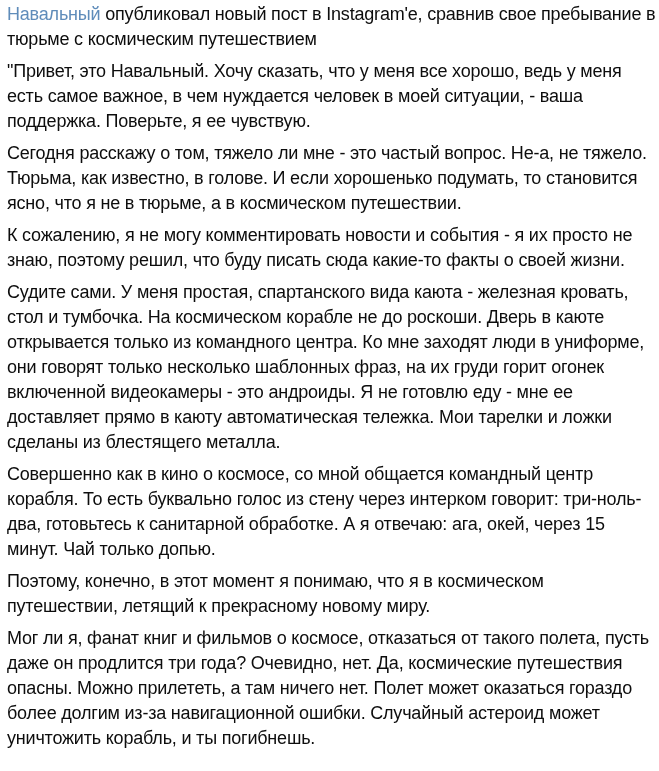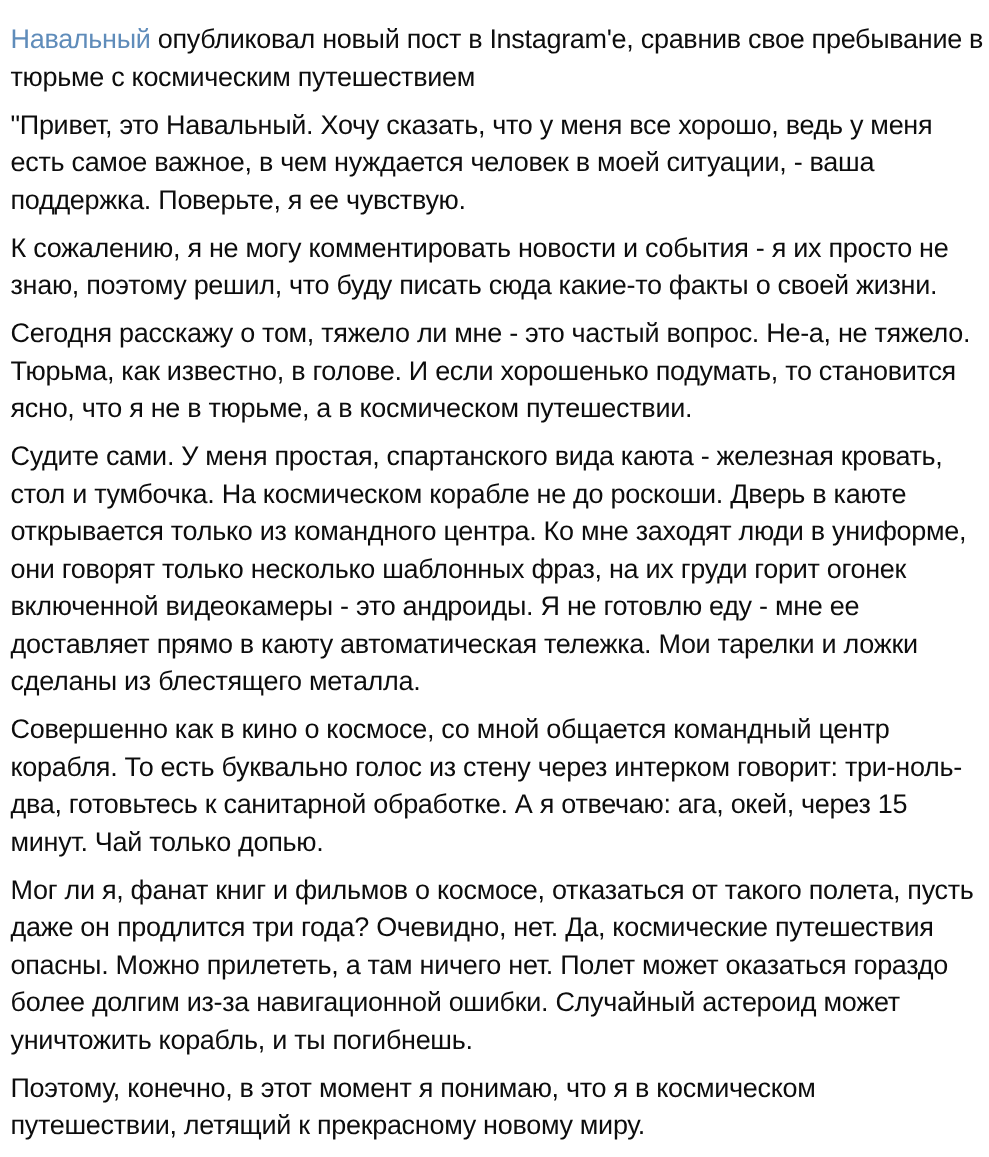--- a/index.html
+++ b/index.html
@@ -8,21 +8,21 @@
     background: #ffffff;
     overflow: hidden;
   }
   body {
     width: 659px;
     height: 771px;
   }
   .post {
     box-sizing: border-box;
     width: 659px;
-    padding: 14px 3px 0 7px;
+    padding: 2px 3px 0 7px;
     font-family: "Liberation Sans", sans-serif;
     font-size: 18px;
     line-height: 25px;
     color: #0d0d0d;
     letter-spacing: -0.2px;
   }
   .post p {
     margin: 0 0 7px 0;
   }
   a.author-link {
@@ -30,19 +30,19 @@
     text-decoration: none;
     cursor: pointer;
   }
 </style>
 </head>
 <body>
 
 <div class="post">
   <p><a href="#" class="author-link">Навальный</a><span> опубликовал новый пост в Instagram'е, сравнив свое пребывание в тюрьме с космическим путешествием</span></p>
   <p>"Привет, это Навальный. Хочу сказать, что у меня все хорошо, ведь у меня есть самое важное, в чем нуждается человек в моей ситуации, - ваша поддержка. Поверьте, я ее чувствую.</p>
+  <p>Сегодня расскажу о том, тяжело ли мне - это частый вопрос. Не-а, не тяжело. Тюрьма, как известно, в голове. И если хорошенько подумать, то становится ясно, что я не в тюрьме, а в космическом путешествии.</p>
   <p>К сожалению, я не могу комментировать новости и события - я их просто не знаю, поэтому решил, что буду писать сюда какие-то факты о своей жизни.</p>
-  <p>Сегодня расскажу о том, тяжело ли мне - это частый вопрос. Не-а, не тяжело. Тюрьма, как известно, в голове. И если хорошенько подумать, то становится ясно, что я не в тюрьме, а в космическом путешествии.</p>
   <p>Судите сами. У меня простая, спартанского вида каюта - железная кровать, стол и тумбочка. На космическом корабле не до роскоши. Дверь в каюте открывается только из командного центра. Ко мне заходят люди в униформе, они говорят только несколько шаблонных фраз, на их груди горит огонек включенной видеокамеры - это андроиды. Я не готовлю еду - мне ее доставляет прямо в каюту автоматическая тележка. Мои тарелки и ложки сделаны из блестящего металла.</p>
   <p>Совершенно как в кино о космосе, со мной общается командный центр корабля. То есть буквально голос из стену через интерком говорит: три-ноль-два, готовьтесь к санитарной обработке. А я отвечаю: ага, окей, через 15 минут. Чай только допью.</p>
+  <p>Поэтому, конечно, в этот момент я понимаю, что я в космическом путешествии, летящий к прекрасному новому миру.</p>
   <p>Мог ли я, фанат книг и фильмов о космосе, отказаться от такого полета, пусть даже он продлится три года? Очевидно, нет. Да, космические путешествия опасны. Можно прилететь, а там ничего нет. Полет может оказаться гораздо более долгим из-за навигационной ошибки. Случайный астероид может уничтожить корабль, и ты погибнешь.</p>
-  <p>Поэтому, конечно, в этот момент я понимаю, что я в космическом путешествии, летящий к прекрасному новому миру.</p>
 </div>
 
 </body></html>

